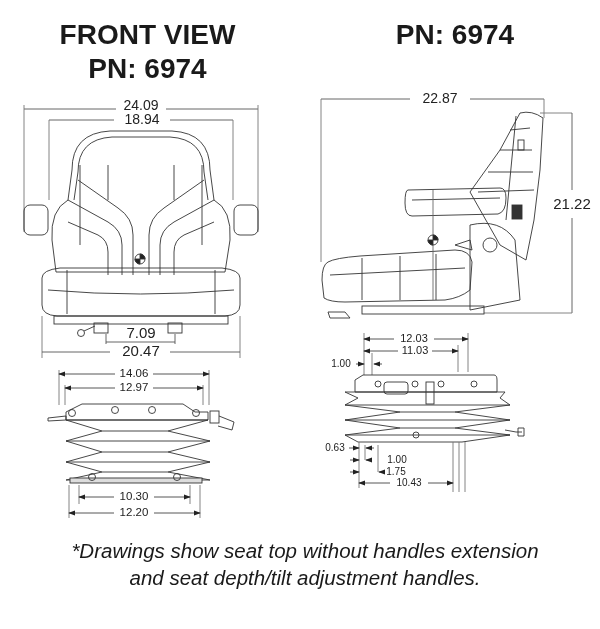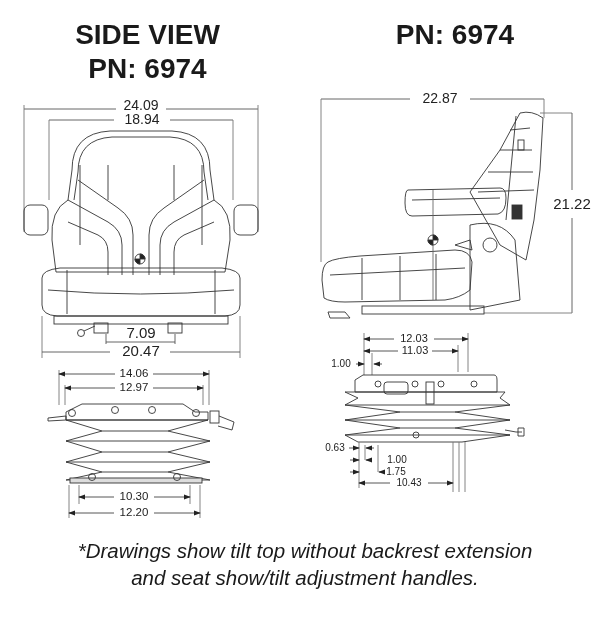--- a/index.html
+++ b/index.html
@@ -8,21 +8,21 @@
   .title.front{left:30px;width:235px;top:18px;}
   .title.side{left:330px;width:250px;top:18px;}
   .dim{font-family:"Liberation Sans",sans-serif;fill:#222;}
   .note{position:absolute;left:20px;width:570px;top:537px;text-align:center;font-style:italic;font-size:20.5px;line-height:27px;color:#1a1a1a;}
   svg{position:absolute;left:0;top:0;}
 </style>
 </head>
 <body>
 
 <div class="title front">
-  <div>SIDE VIEW</div>
+  <div>FRONT VIEW</div>
   <div>PN: 6974</div>
 </div>
 <div class="title side">
   <div>PN: 6974</div>
 </div>
 
 <svg width="600" height="629" viewBox="0 0 600 629">
   <defs>
     <marker id="arr" markerWidth="8" markerHeight="6" refX="7" refY="3" orient="auto">
       <path d="M0,0 L8,3 L0,6 Z" fill="#222"></path>
@@ -221,15 +221,15 @@
   <text class="dim" x="414" y="339" font-size="11" text-anchor="middle" dominant-baseline="middle">12.03</text>
   <text class="dim" x="415" y="351" font-size="11" text-anchor="middle" dominant-baseline="middle">11.03</text>
   <text class="dim" x="341" y="364" font-size="10" text-anchor="middle" dominant-baseline="middle">1.00</text>
   <text class="dim" x="335" y="448" font-size="10" text-anchor="middle" dominant-baseline="middle">0.63</text>
   <text class="dim" x="397" y="460" font-size="10" text-anchor="middle" dominant-baseline="middle">1.00</text>
   <text class="dim" x="396" y="472" font-size="10" text-anchor="middle" dominant-baseline="middle">1.75</text>
   <text class="dim" x="409" y="483" font-size="10" text-anchor="middle" dominant-baseline="middle">10.43</text>
 </svg>
 
 <div class="note">
-  <div>*Drawings show tilt top without backrest extension</div>
-  <div>and seat show/tilt adjustment handles.</div>
+  <div>*Drawings show seat top without handles extension</div>
+  <div>and seat depth/tilt adjustment handles.</div>
 </div>
 
 </body></html>

